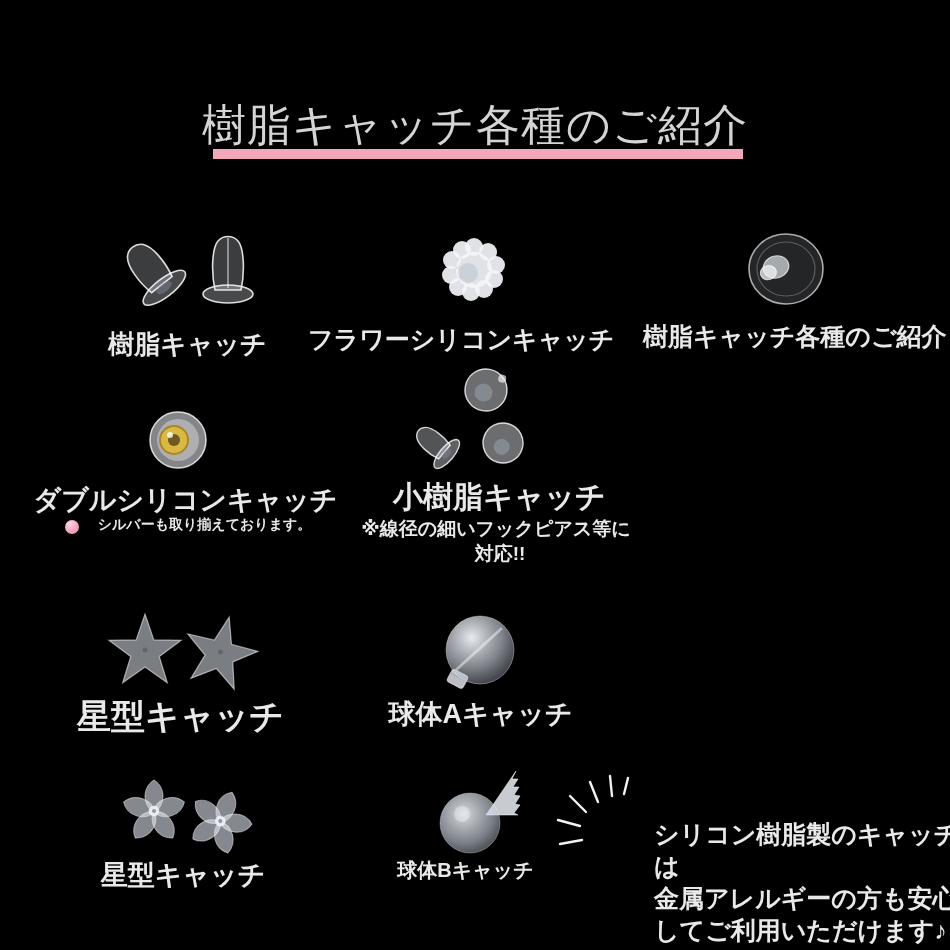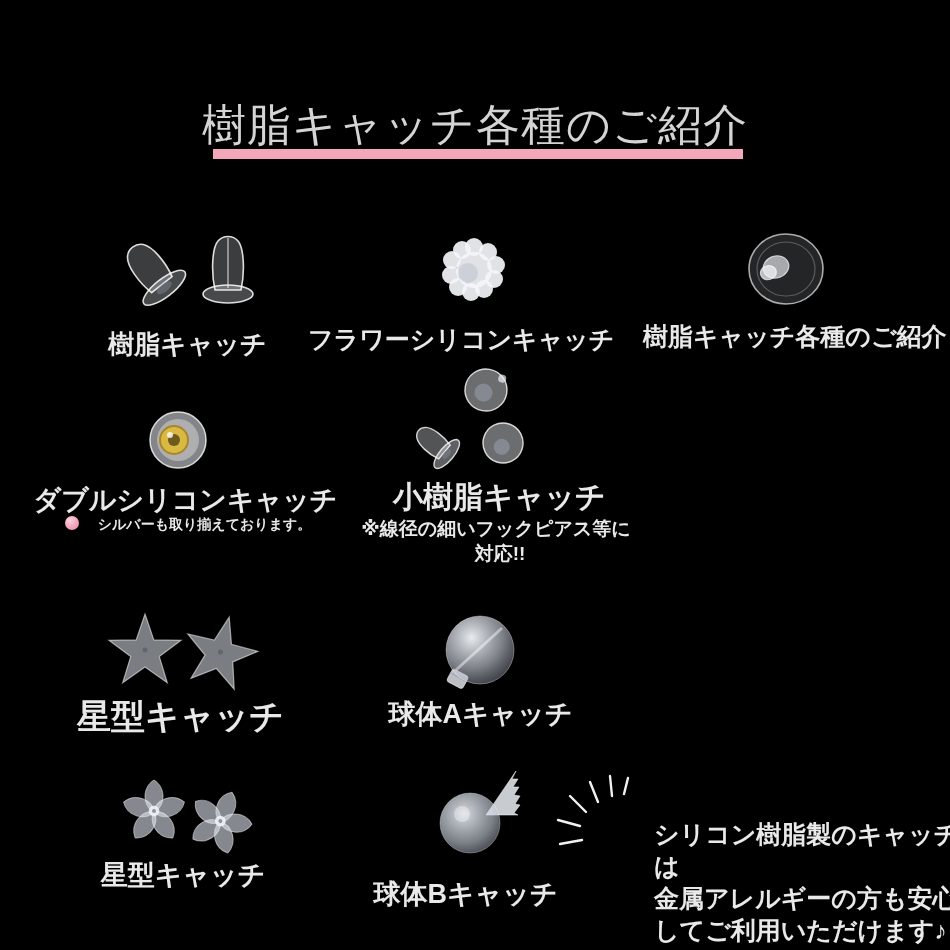--- a/index.html
+++ b/index.html
@@ -29,21 +29,21 @@
     background:var(--underline);
   }
   .label{
     position:absolute;
     text-align:center;
     font-weight:bold;color:var(--label_text);
     white-space:nowrap;
   }
   .photo{position:absolute;}
   .note-row{
-    position:absolute;display:flex;align-items:flex-start;justify-content:center;gap:19px;
+    position:absolute;display:flex;align-items:flex-end;justify-content:center;gap:19px;
   }
   .pink-dot{
     width:14px;height:14px;border-radius:50%;
     background:radial-gradient(circle at 35% 30%, #ffd3e0 0%, var(--accent_dot) 55%, #e58ba6 100%);
     flex:0 0 auto;
   }
   .note-text{
     font-weight:bold;color:var(--label_text);font-size:14px;white-space:nowrap;
   }
   .small-note{
@@ -208,21 +208,21 @@
         <stop offset="65%" stop-color="rgba(205,212,224,0.6)"></stop>
         <stop offset="100%" stop-color="rgba(155,163,180,0.4)"></stop>
       </radialGradient>
     </defs>
     <g>
       <path d="M 58,52 L 88,8 L 84,16 L 90,16 L 85,24 L 91,24 L 86,32 L 92,33 L 87,41 L 92,42 L 86,50 L 90,52 Z" fill="rgba(235,239,245,0.85)" stroke="rgba(255,255,255,0.5)" stroke-width="1"></path>
       <circle cx="42" cy="60" r="30" fill="url(#sphB)" stroke="rgba(255,255,255,0.3)" stroke-width="1"></circle>
       <circle cx="34" cy="51" r="8" fill="rgba(255,255,255,0.35)"></circle>
     </g>
   </svg>
-  <div class="label" style="left:338px;top:876px;width:255px;font-size:27px">球体Bキャッチ</div>
+  <div class="label" style="left:338px;top:857px;width:255px;font-size:20px">球体Bキャッチ</div>
 
   <svg class="photo" style="left:552px;top:770px" width="88" height="88" viewBox="0 0 88 88">
     <g stroke="rgba(255,255,255,0.95)" stroke-width="2.4" stroke-linecap="round">
       <line x1="30" y1="70" x2="8" y2="74"></line>
       <line x1="28" y1="56" x2="6" y2="50"></line>
       <line x1="34" y1="42" x2="18" y2="26"></line>
       <line x1="46" y1="32" x2="38" y2="12"></line>
       <line x1="60" y1="26" x2="58" y2="6"></line>
       <line x1="72" y1="24" x2="76" y2="8"></line>
     </g>

